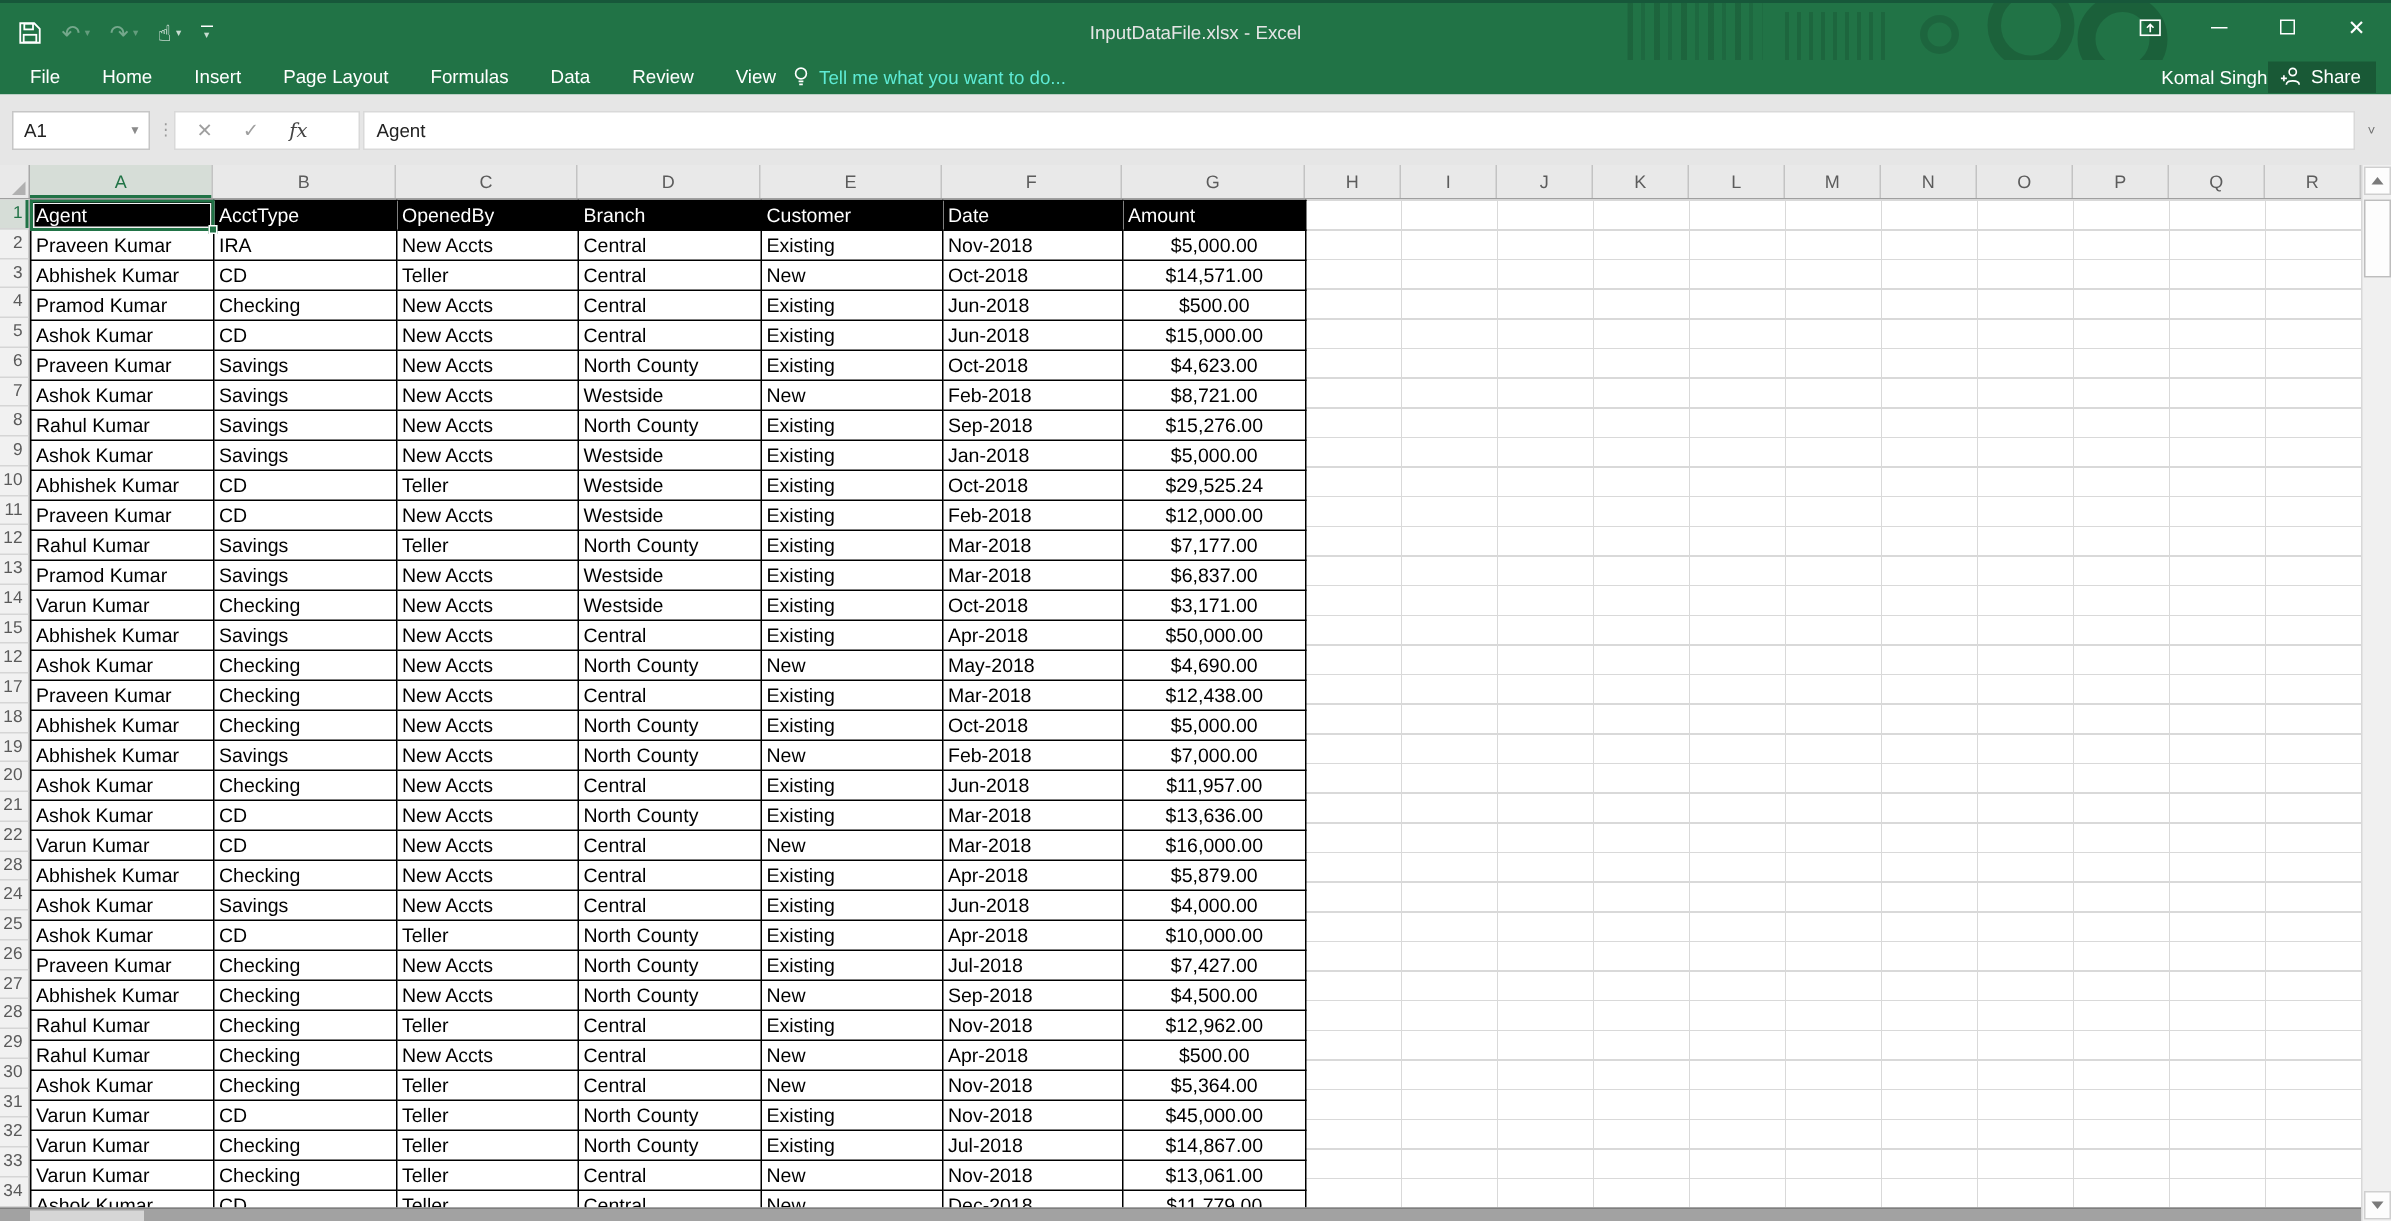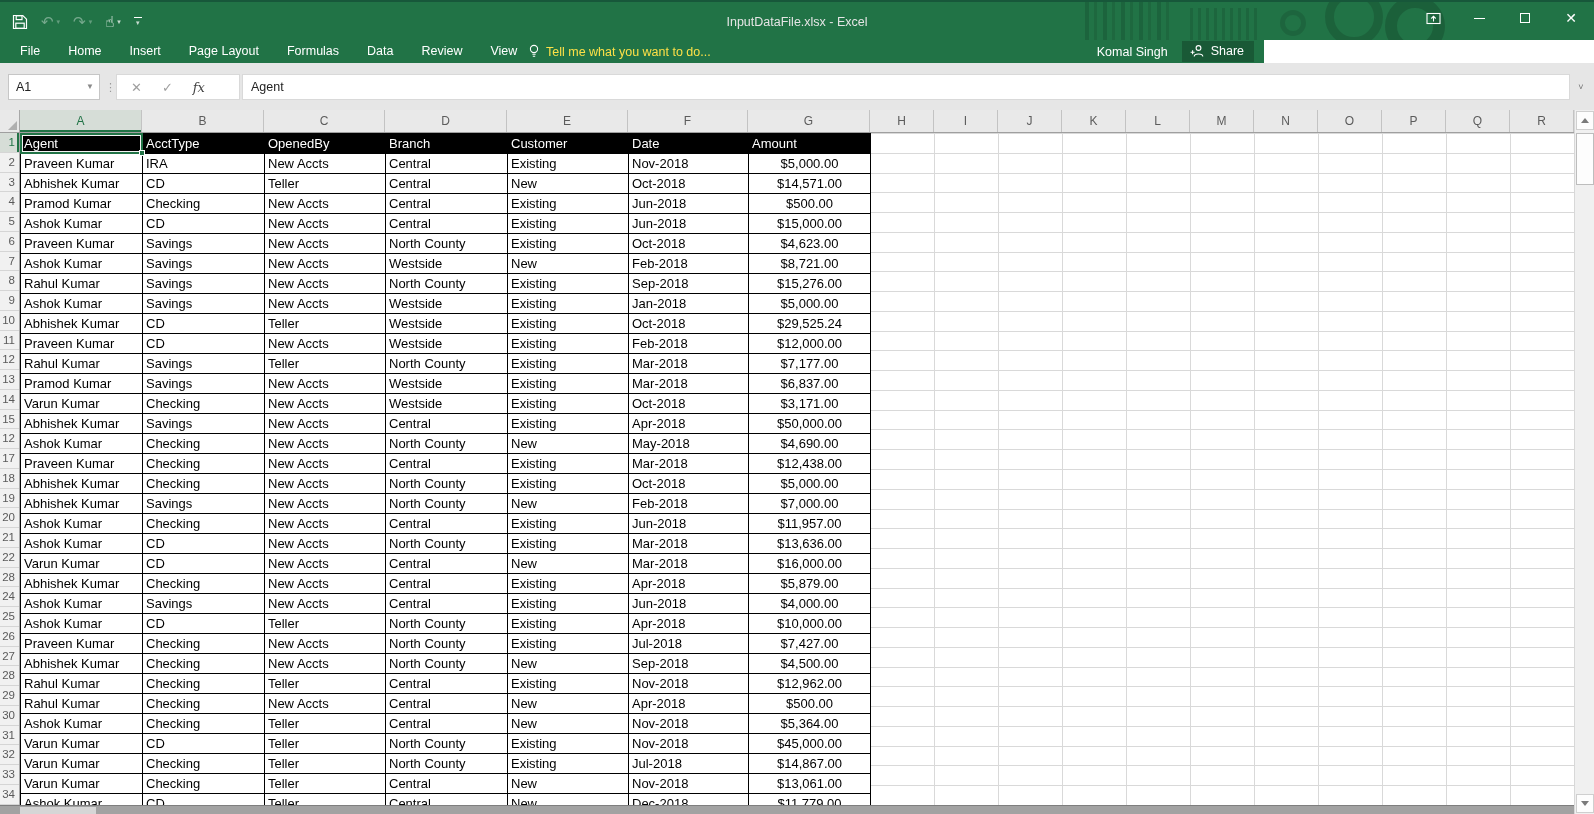--- a/index.html
+++ b/index.html
@@ -30,26 +30,26 @@
   .art-bars2 { position:absolute; left:105px; top:6px; width:70px; height:34px;
     background:repeating-linear-gradient(to right,rgba(0,0,0,.12) 0 3px,transparent 3px 8px); }
   .art-ring1 { position:absolute; left:195px; top:8px; width:26px; height:26px; border-radius:50%;
     border:5px solid rgba(0,0,0,.13); }
   .art-ring2 { position:absolute; left:240px; top:-14px; width:58px; height:58px; border-radius:50%;
     border:9px solid rgba(0,0,0,.16); }
   .art-swoosh { position:absolute; left:300px; top:-6px; width:60px; height:60px; border-radius:50%;
     border:12px solid rgba(0,0,0,.18); }
 
   
-  #tabrow { position:absolute; left:0; top:40px; width:1264px; height:23px; background:#217346; }
+  #tabrow { position:absolute; left:0; top:40px; width:1594px; height:23px; background:#217346; }
   #ribbon-tabs { position:absolute; left:6px; top:0; height:23px; display:flex; }
   .tab { color:#fff; font-size:12.5px; padding:0 14px; line-height:22px; white-space:nowrap; }
   #tellme { position:absolute; left:528px; top:0; height:23px; display:flex; align-items:center; gap:6px;
-    color:#fde047; font-size:12.5px; }
-  #tabrow-right { position:absolute; right:10px; top:0; height:23px; display:flex; align-items:center; gap:14px; }
+    color:#5eead4; font-size:12.5px; }
+  #tabrow-right { position:absolute; right:10px; top:0; height:23px; display:flex; align-items:center; }
   #user-name { color:#fff; font-size:12.5px; }
   #share-btn { display:flex; align-items:center; gap:6px; background:rgba(0,0,0,.22); color:#fff;
     font-size:12.5px; padding:2px 10px 3px 8px; height:21px; }
 
   
   #formularow { position:absolute; left:0; top:63px; width:1594px; height:47px; background:#e6e6e6; }
   #name-box { position:absolute; left:8px; top:11px; width:92px; height:26px; background:#fff;
     border:1px solid #c6c6c6; font-size:12.5px; color:#222; line-height:24px; padding-left:7px; }
   #name-box-caret { position:absolute; right:5px; top:0; line-height:24px; font-size:8px; color:#8a8a8a;}
   #fb-dots { position:absolute; left:105px; top:11px; height:26px; line-height:26px; color:#9a9a9a; font-size:11px; letter-spacing:0;}

